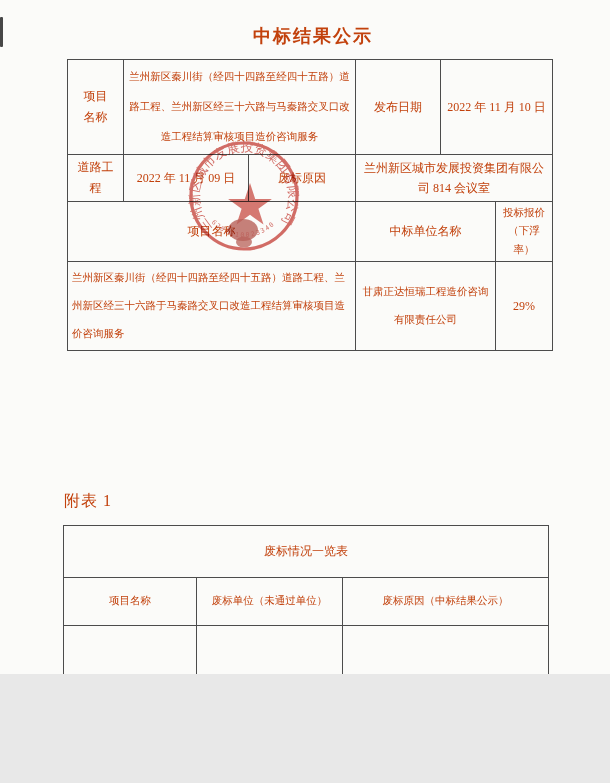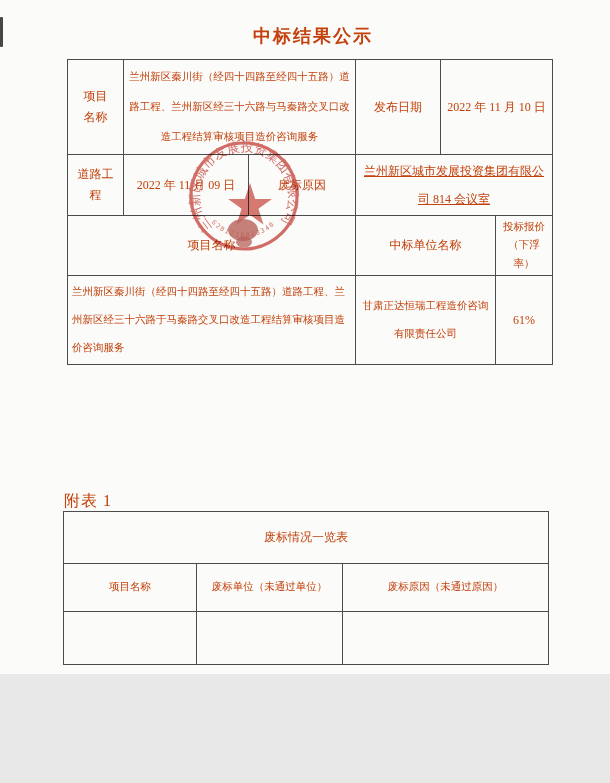--- a/index.html
+++ b/index.html
@@ -20,28 +20,28 @@
   }
   .appendix{
     position:absolute;left:64px;top:491px;font-size:16px;letter-spacing:1px;
   }
   table{border-collapse:collapse;table-layout:fixed;position:absolute;}
   td{
     border:1px solid #4c4c4c;font-size:12px;line-height:1.75;
     text-align:center;vertical-align:middle;padding:2px 4px;overflow:hidden;
   }
   .t1{left:67px;top:59px;width:485px;}
-  .t2{left:63px;top:511px;width:485px;}
+  .t2{left:63px;top:525px;width:485px;}
   .prewrap{white-space:pre-line;}
   .small{font-size:10.5px;}
   .left{text-align:left;}
   .lh31{line-height:30px;}
   .lh28{line-height:28px;font-family:Liberation Mono, monospace;}
   .lh22{line-height:22px;}
-  .lh21{line-height:28px;text-decoration:underline;}
+  .lh21{line-height:20px;}
   .seal{
     position:absolute;left:174px;top:126px;width:140px;height:140px;
     mix-blend-mode:multiply;opacity:.8;pointer-events:none;
   }
 </style>
 </head>
 <body>
 
 <div class="page">
 
@@ -74,21 +74,21 @@
     </tr>
     <tr style="height:50px">
       <td colspan="3">项目名称</td>
       <td colspan="2">中标单位名称</td>
       <td class="prewrap small">投标报价
 （下浮率）</td>
     </tr>
     <tr style="height:87px">
       <td colspan="3" class="left small lh28">兰州新区秦川街（经四十四路至经四十五路）道路工程、兰州新区经三十六路于马秦路交叉口改造工程结算审核项目造价咨询服务</td>
       <td colspan="2" class="small lh28">甘肃正达恒瑞工程造价咨询有限责任公司</td>
-      <td>61%</td>
+      <td>29%</td>
     </tr>
   </tbody>
     </table>
 
   <svg class="seal" viewBox="0 0 140 140" width="140" height="140">
     <defs>
       <path id="arcTop" d="M 38,102 A 45,45 0 1 1 102,102" fill="none"></path>
       <path id="arcBottom" d="M 36,95 A 44,44 0 0 0 104,95" fill="none"></path>
     </defs>
     <circle cx="70" cy="70" r="53" fill="none" stroke="#cb4a42" stroke-width="3.2"></circle>
@@ -111,21 +111,21 @@
         <col style="width:146px">
         <col style="width:206px">
     </colgroup>
     <tbody>
         <tr style="height:52px">
       <td colspan="3">废标情况一览表</td>
     </tr>
     <tr style="height:48px">
       <td class="small">项目名称</td>
       <td class="small">废标单位（未通过单位）</td>
-      <td class="small">废标原因（未通过原因）</td>
+      <td class="small">废标原因（中标结果公示）</td>
     </tr>
     <tr style="height:53px">
       <td></td>
       <td></td>
       <td></td>
     </tr>
   </tbody>
     </table>
 
 </div>

